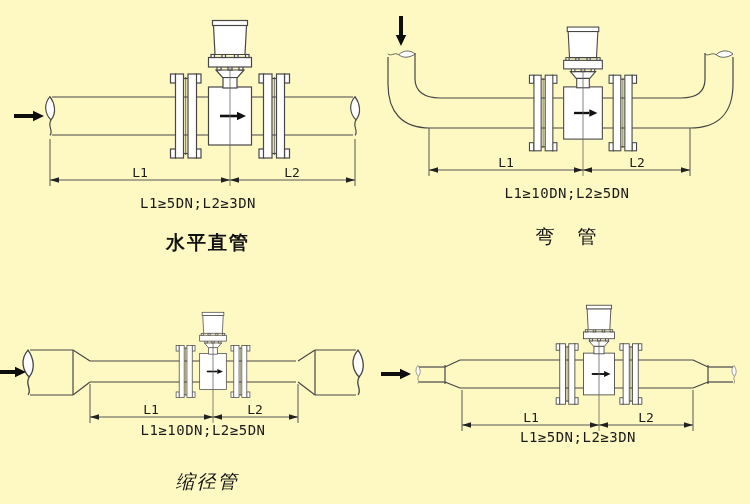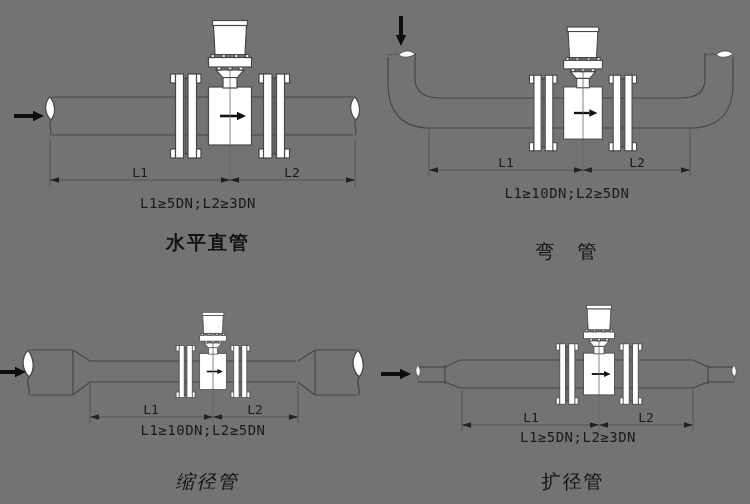--- a/index.html
+++ b/index.html
@@ -1,16 +1,16 @@
 <!DOCTYPE html>
 <html><head>
 <meta charset="utf-8">
 <style>
   html,body{margin:0;padding:0;background:#fff;}
-  #stage{position:relative;width:750px;height:504px;background:#737373;overflow:hidden;
+  #stage{position:relative;width:750px;height:504px;background:#fef9c3;overflow:hidden;
          font-family:"DejaVu Sans",sans-serif;}
   #stage svg{position:absolute;left:0;top:0;}
   .lbl{position:absolute;transform:translate(-50%,-50%);white-space:nowrap;color:#1a1a1a;}
   .dim{font-family:"DejaVu Sans Mono",monospace;font-size:13px;}
   .rule{font-family:"DejaVu Sans Mono",monospace;font-size:14px;letter-spacing:0.5px;}
   .cap{font-family:"DejaVu Sans",sans-serif;font-size:19px;letter-spacing:2px;color:#111;}
 </style>
 </head>
 <body>
 
@@ -172,25 +172,24 @@
 </svg>
 
 <div class="lbl dim" style="left:140px;top:172px;">L1</div>
 <div class="lbl dim" style="left:292px;top:172px;">L2</div>
 <div class="lbl rule" style="left:198px;top:203px;">L1≥5DN;L2≥3DN</div>
 <div class="lbl cap" style="left:208px;top:243px;font-weight:bold;">水平直管</div>
 
 <div class="lbl dim" style="left:506px;top:162px;">L1</div>
 <div class="lbl dim" style="left:637px;top:162px;">L2</div>
 <div class="lbl rule" style="left:567px;top:193px;">L1≥10DN;L2≥5DN</div>
-<div class="lbl cap" style="left:567px;top:252px;">弯　管</div>
+<div class="lbl cap" style="left:567px;top:237px;">弯　管</div>
 
 <div class="lbl dim" style="left:151px;top:409px;">L1</div>
 <div class="lbl dim" style="left:255px;top:409px;">L2</div>
 <div class="lbl rule" style="left:203px;top:430px;">L1≥10DN;L2≥5DN</div>
 <div class="lbl cap" style="left:207px;top:482px;font-style:italic;">缩径管</div>
 
 <div class="lbl dim" style="left:531px;top:417px;">L1</div>
 <div class="lbl dim" style="left:646px;top:417px;">L2</div>
 <div class="lbl rule" style="left:578px;top:437px;">L1≥5DN;L2≥3DN</div>
-<div class="lbl cap" style="left:573px;top:482px;">扩径管</div>
 
 </div>
 
 </body></html>

